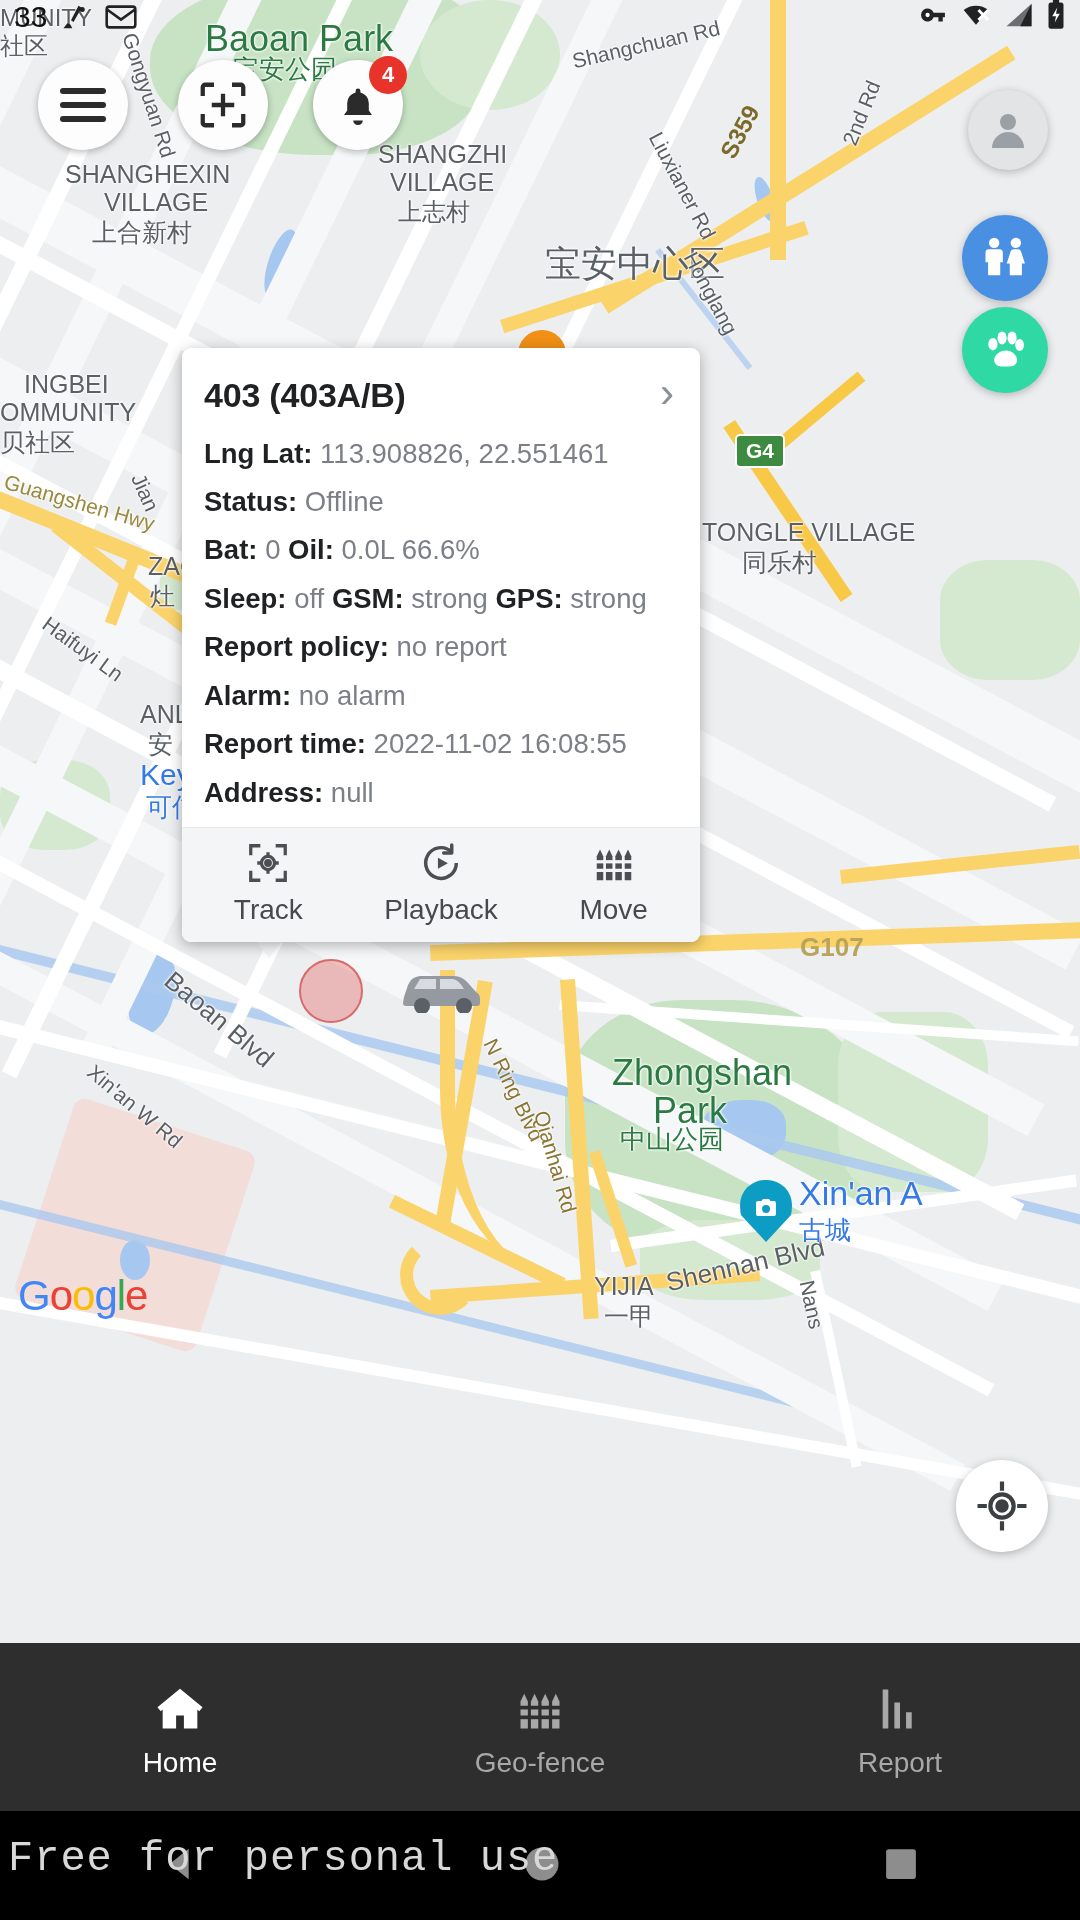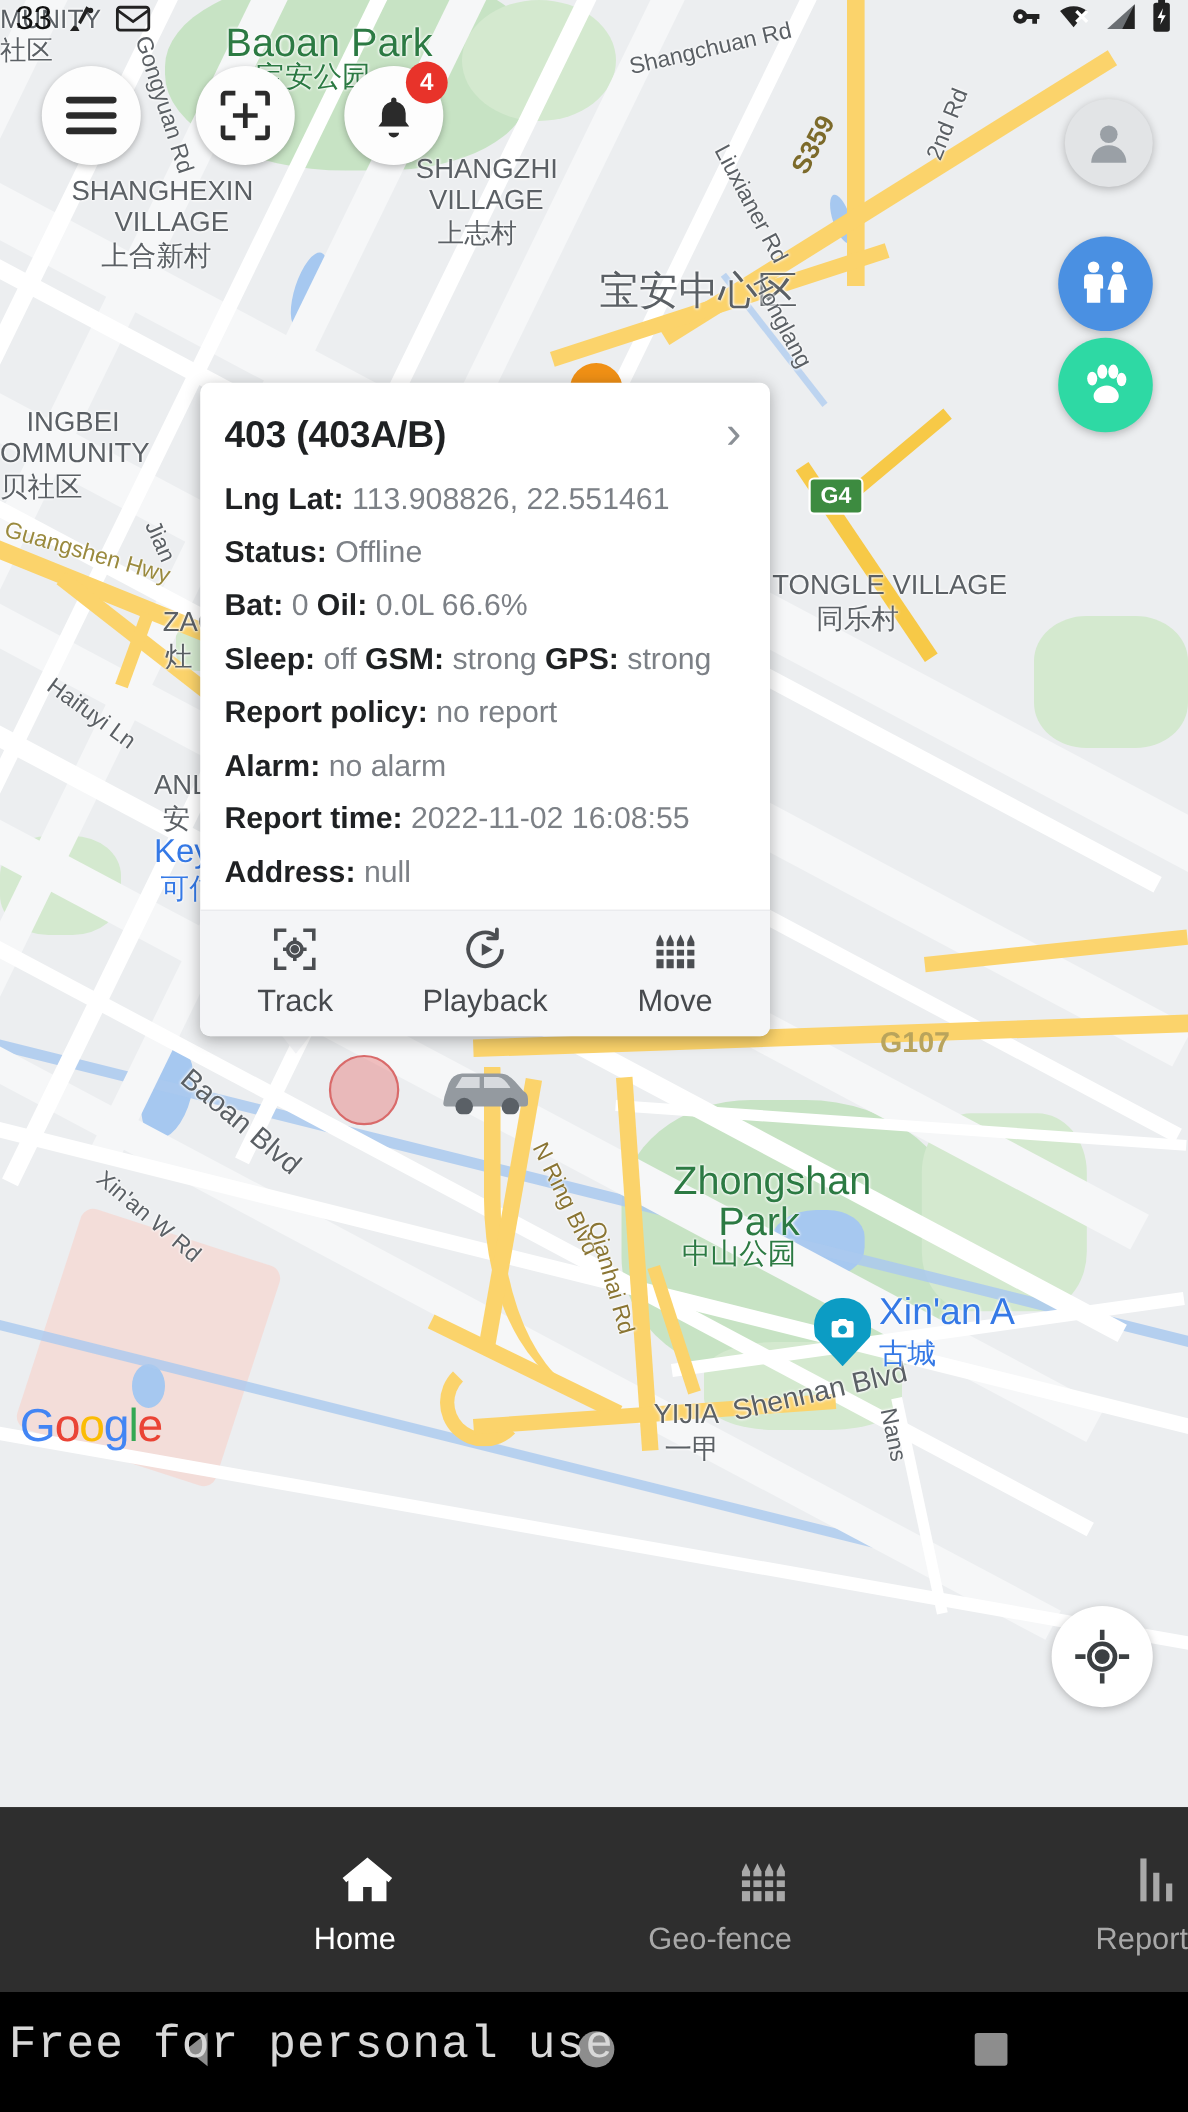--- a/index.html
+++ b/index.html
@@ -148,21 +148,21 @@
   #glogo span:nth-child(4){color:#4285F4}
   #glogo span:nth-child(5){color:#34A853}
   #glogo span:nth-child(6){color:#EA4335}
 
   
   #bottomnav {
     position: absolute; left: 0; top: 1643px; width: 1080px; height: 168px;
     background: #2e2e2e; display: flex; z-index: 35;
   }
   .navitem {
-    flex: 1; display: flex; flex-direction: column; align-items: flex-end;
+    flex: 1; display: flex; flex-direction: column; align-items: center;
     justify-content: center; gap: 12px; padding-top: 8px;
   }
   .navitem .nlbl { font-size: 28px; color: #a8a8a8; }
   .navitem.active .nlbl { color: #ffffff; }
 
   
   #sysnav {
     position: absolute; left: 0; top: 1811px; width: 1080px; height: 109px;
     background: #000; display: flex; align-items: center;
     justify-content: space-around; z-index: 36;

